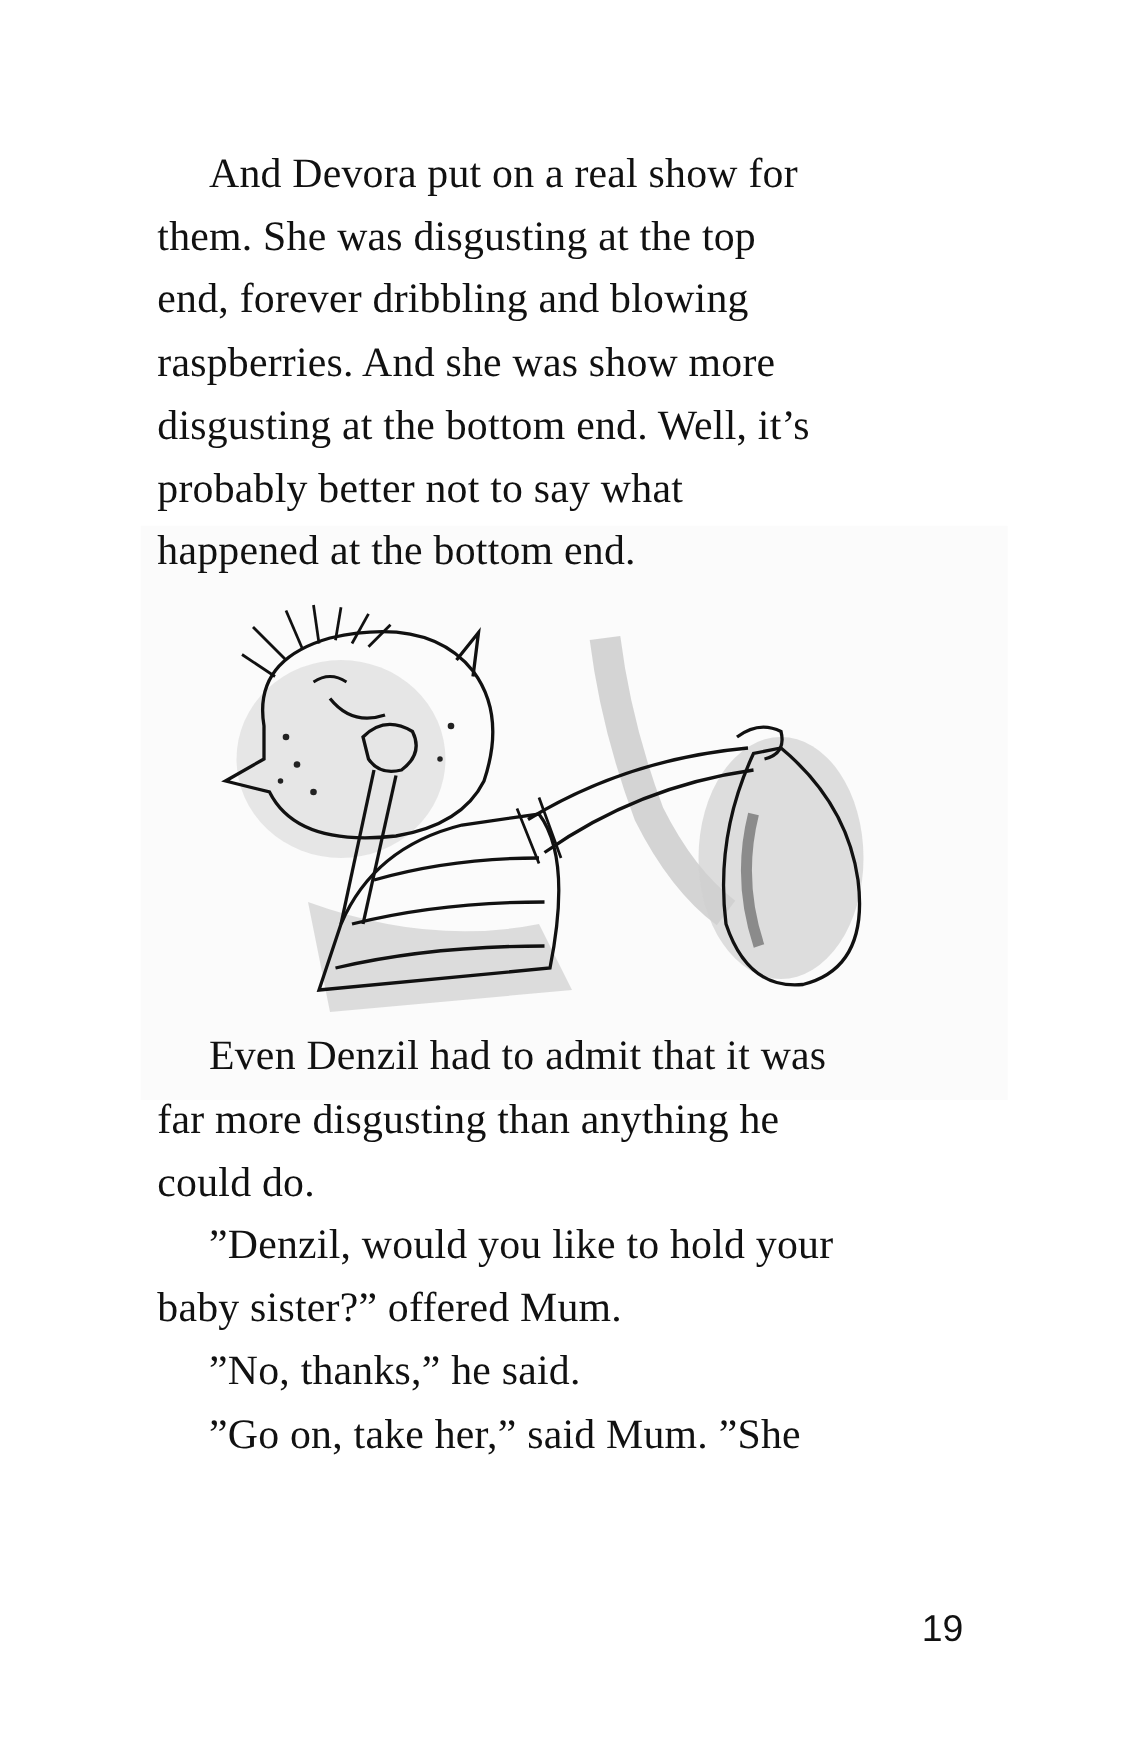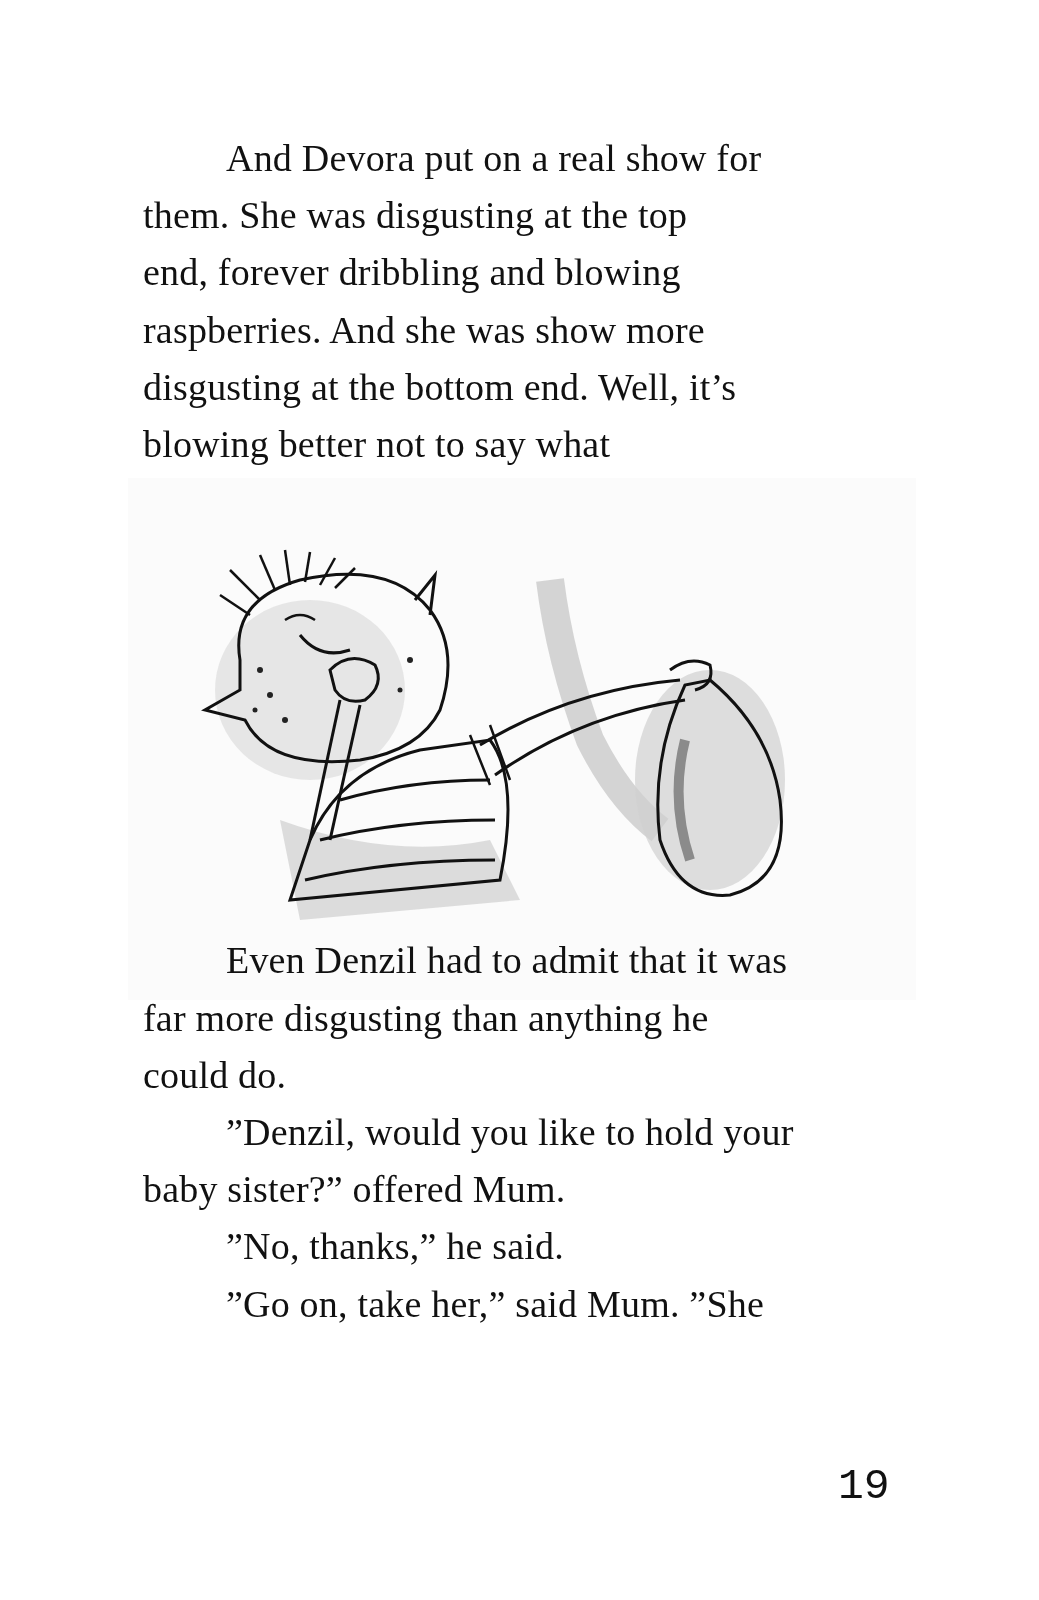--- a/index.html
+++ b/index.html
@@ -8,46 +8,47 @@
   .line {
     position: absolute;
     left: 143px;
     font-family: "Liberation Serif", "DejaVu Serif", serif;
     font-size: 38px;
     line-height: 44px;
     color: #111111;
     white-space: nowrap;
     letter-spacing: 0.2px;
   }
-  .indent { left: 190px; margin-left: 36px; }
+  .indent { left: 190px; }
   .illus-bg {
     position: absolute; left: 128px; top: 478px; width: 788px; height: 522px;
     background: #fbfbfb;
   }
   .illus { position: absolute; left: 190px; top: 540px; width: 640px; height: 390px; }
   .pagenum {
     position: absolute; left: 838px; top: 1462px;
-    font-family: Liberation Mono, monospace;
-    font-size: 43px; color: #111111;
+    font-family: Liberation Sans, sans-serif;
+    font-size: 34px; color: #111111;
   }
 </style>
 </head>
 <body>
 
 <div class="page">
 
   <div class="line indent" style="top:136px">And Devora put on a real show for</div>
   <div class="line" style="top:193px">them. She was disgusting at the top</div>
   <div class="line" style="top:250px">end, forever dribbling and blowing</div>
   <div class="line" style="top:308px">raspberries. And she was show more</div>
   <div class="line" style="top:365px">disgusting at the bottom end. Well, it’s</div>
-  <div class="line" style="top:422px">blowing better not to say what</div>
+  <div class="line" style="top:422px">probably better not to say what</div>
 
   <div class="illus-bg"></div>
 
+  <div class="line" style="top:479px">happened at the bottom end.</div>
 
   <svg class="illus" viewBox="0 0 640 390">
 
     <ellipse cx="120" cy="150" rx="95" ry="90" fill="#d8d8d8" opacity="0.6"></ellipse>
     <path d="M360 40 Q370 120 400 200 Q430 260 470 290" stroke="#bbbbbb" stroke-width="28" fill="none" opacity="0.6"></path>
     <ellipse cx="520" cy="240" rx="75" ry="110" fill="#d0d0d0" opacity="0.7"></ellipse>
     <path d="M90 280 Q200 320 300 300 L330 360 L110 380 Z" fill="#c8c8c8" opacity="0.6"></path>
 
     <path d="M50 120 Q40 60 110 40 Q200 20 240 70 Q270 110 250 170 Q230 210 170 220 Q80 230 55 180 L15 170 L50 150 Z" fill="none" stroke="#111" stroke-width="3"></path>
 

